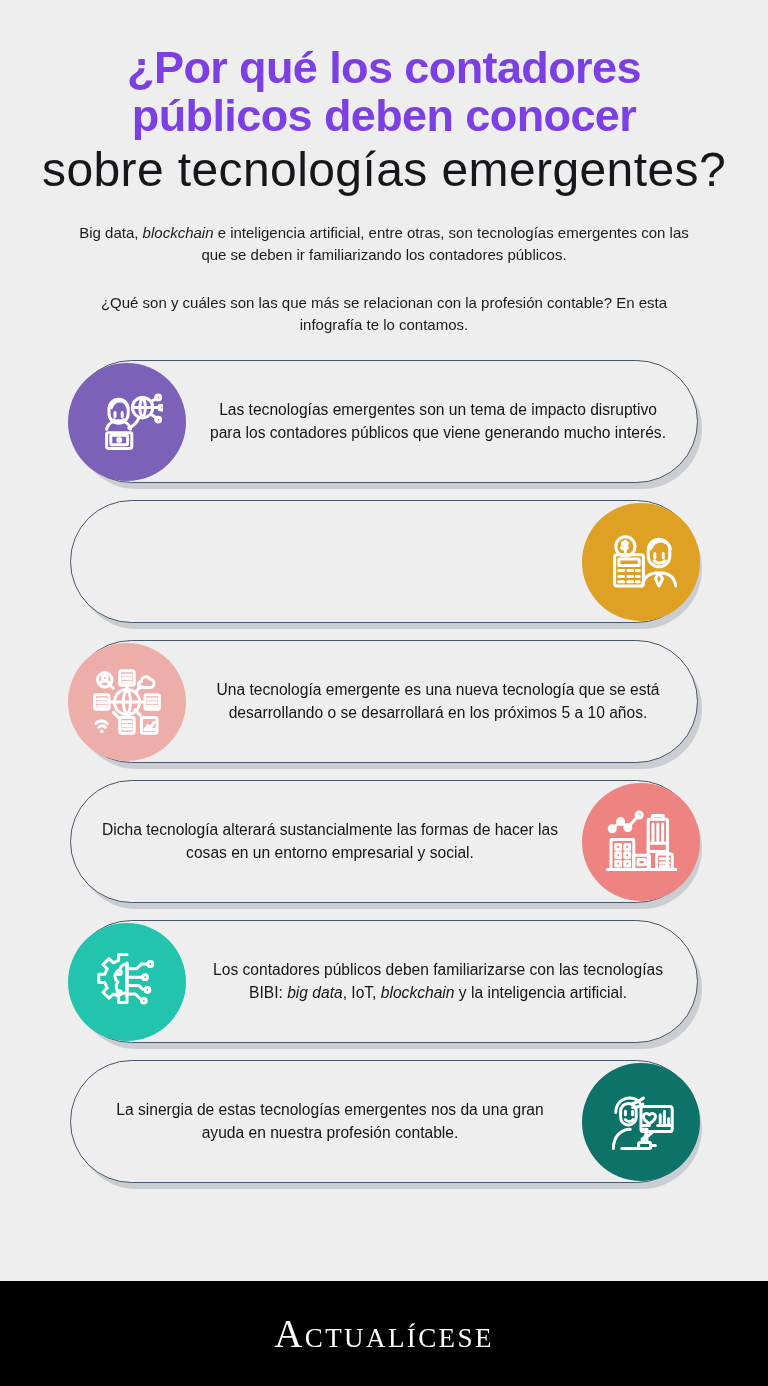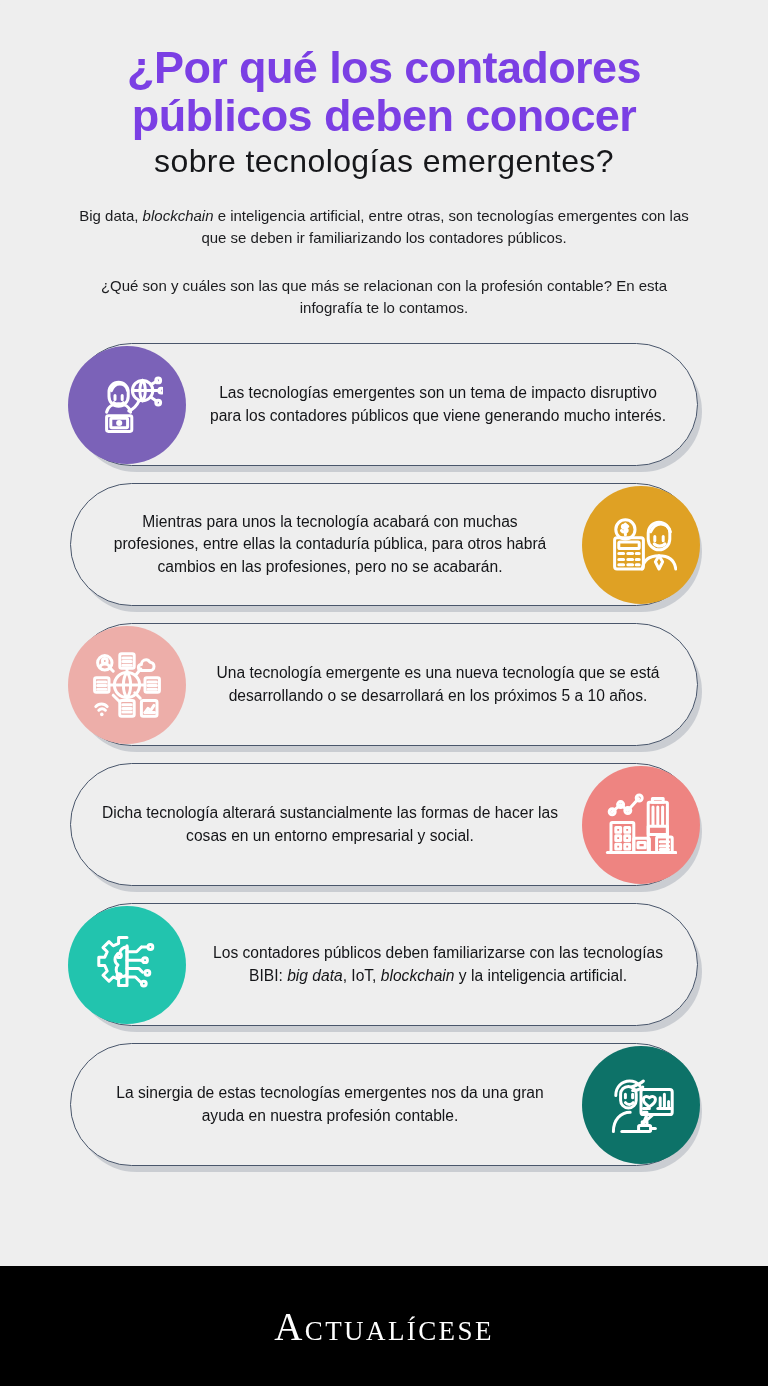--- a/index.html
+++ b/index.html
@@ -37,21 +37,21 @@
   }
   .title-line {
     display: block;
     font-size: 45px;
     font-weight: 700;
   }
   .title-line.purple { color: #7B3FE4; }
   .title-line.dark {
     color: #16171a;
     font-weight: 400;
-    font-size: 32px;
+    font-size: 48px;
     letter-spacing: 0.4px;
     margin-top: 6px;
   }
 
   .intro {
     margin: 26px auto 0 auto;
     max-width: 614px;
     color: #1b1c1f;
     font-size: 15px;
     line-height: 1.48;
@@ -124,21 +124,21 @@
     stroke-linecap: round;
     stroke-linejoin: round;
   }
   .icon-circle svg .solid {
     fill: #ffffff;
     stroke: none;
   }
 
   
   .footer {
-    height: 120px;
+    height: 105px;
     background: #000000;
     display: flex;
     align-items: center;
     justify-content: center;
     flex: 0 0 auto;
   }
   .logo {
     color: #ffffff;
     font-family: "Liberation Serif", serif;
     font-size: 39px;
@@ -183,21 +183,20 @@
           <circle cx="112" cy="19" r="4"></circle>
           <circle cx="117" cy="36" r="4"></circle>
           <circle cx="112" cy="56" r="4"></circle>
           <path d="M80 53c-4 9-10 14-17 17"></path>
         </svg>
       </div>
       <div class="card-text">Las tecnologías emergentes son un tema de impacto disruptivo para los contadores públicos que viene generando mucho interés.</div>
     </div>
 
     <div class="card icon-right">
-      <div class="card-text">Mientras para unos la tecnología acabará con muchas profesiones, entre ellas la contaduría pública, para otros habrá cambios en las profesiones, pero no se acabarán.</div>
       <div class="icon-circle" style="background: rgb(223, 161, 36);">
         <svg viewBox="0 0 120 120" aria-hidden="true">
           <circle cx="34" cy="34" r="16"></circle>
           <path d="M34 25v18M38 29c-1-2-3-2.5-5-2.5s-4 1-4 3 2 2.6 4 3 4 1 4 3-2 3-4.5 3-4-1-5-2.5"></path>
           <rect x="16" y="48" width="48" height="52" rx="4"></rect>
           <rect x="23" y="55" width="34" height="11" rx="2"></rect>
           <path d="M23 74h8M38 74h8M52 74h5M23 84h8M38 84h8M52 84h5M23 93h8M38 93h8M52 93h5"></path>
           <path d="M72 40a18 18 0 0 1 36 0v10a18 18 0 0 1-36 0z"></path>
           <path d="M76 38c4-9 11-13 17-13s14 4 16 13"></path>
           <path d="M83 46v7M97 46v7"></path>

